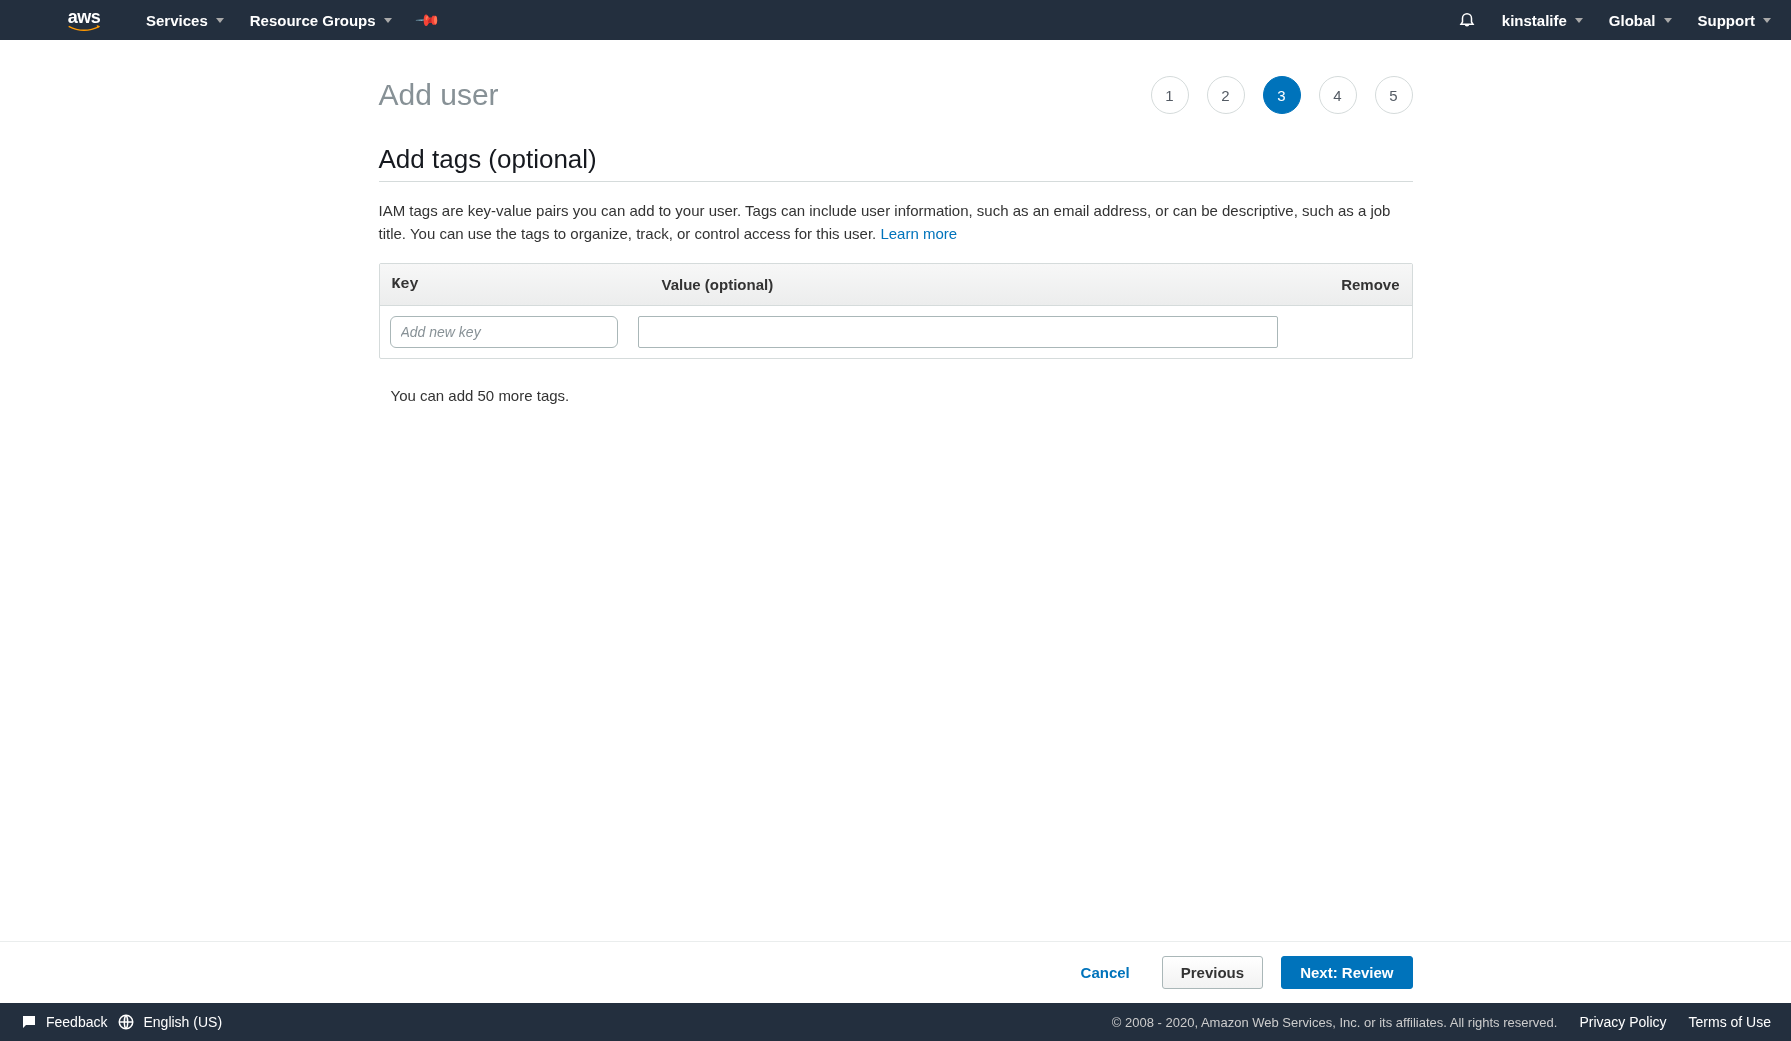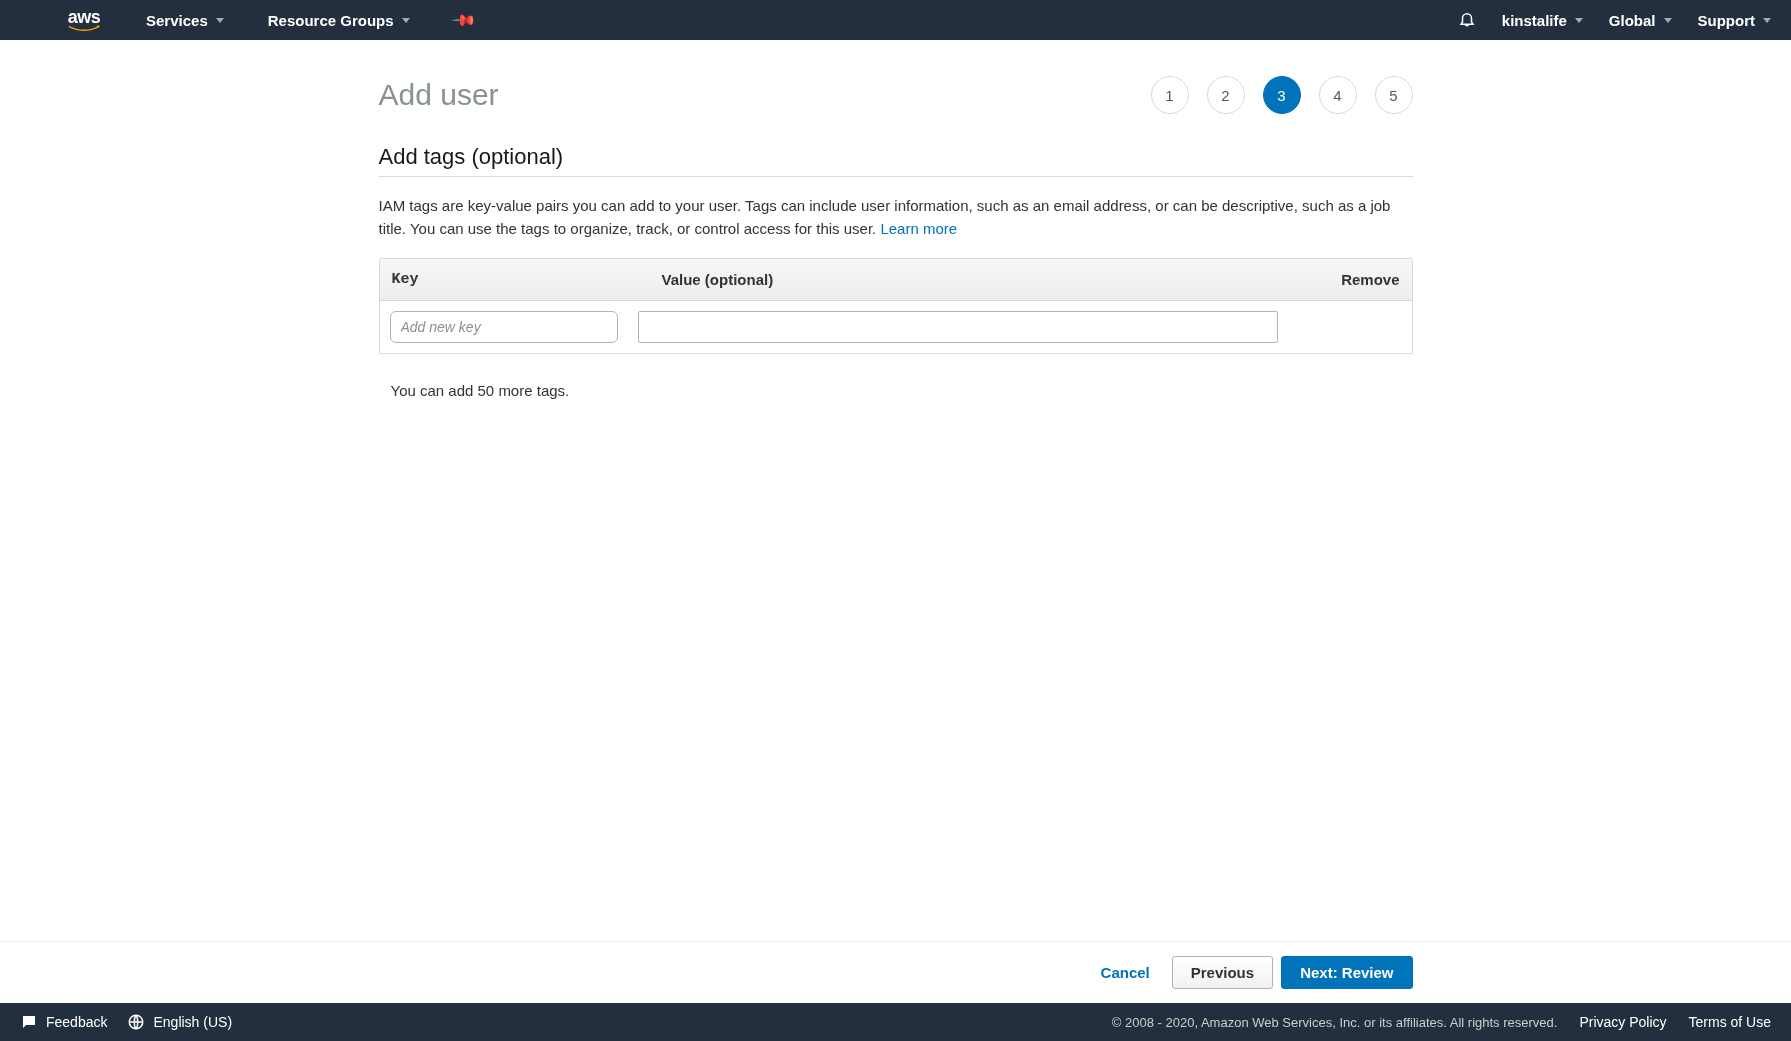--- a/index.html
+++ b/index.html
@@ -27,21 +27,21 @@
     margin-left: 44px;
     display: flex;
     flex-direction: column;
     align-items: center;
     line-height: 1;
   }
   .logo-text { font-weight: 700; font-size: 18px; letter-spacing: -0.5px; }
   .logo-smile {
     width: 40px; height: 8px; margin-top: -1px;
   }
-  .nav-left { display: flex; align-items: center; gap: 44px; }
+  .nav-left { display: flex; align-items: center; gap: 26px; }
   .nav-item { display: flex; align-items: center; gap: 8px; cursor: pointer; font-weight: 600; font-size: 15px;}
   .caret-down {
     width: 0; height: 0;
     border-left: 4px solid transparent;
     border-right: 4px solid transparent;
     border-top: 5px solid #aaa;
   }
   .pin-icon { font-size: 16px; color: #fff; transform: rotate(45deg); }
   .nav-right { margin-left: auto; display: flex; align-items: center; gap: 26px; font-size: 14px; }
   .bell-icon { width: 18px; height: 18px; }
@@ -73,21 +73,21 @@
     font-size: 15px; color: #545b64;
     background: #fff;
     cursor: pointer;
   }
   .step.active {
     background: #0073bb;
     color: #fff;
     border-color: #0073bb;
   }
   .section-title {
-    font-size: 22px;
+    font-size: 26px;
     font-weight: 400;
     color: #16191f;
     padding-bottom: 6px;
     border-bottom: 1px solid #d5dbdb;
     margin-bottom: 18px;
   }
   .description {
     font-size: 15px;
     color: #333;
     line-height: 1.5;
@@ -145,21 +145,21 @@
     border-top: 1px solid #eaeded;
     padding: 14px 0;
     margin-top: 20px;
   }
   .action-inner {
     max-width: 1034px;
     margin: 0 auto;
     display: flex;
     justify-content: flex-end;
     align-items: center;
-    gap: 8px;
+    gap: 18px;
   }
   .btn-link {
     color: #0073bb;
     background: none;
     border: none;
     font-size: 15px;
     font-weight: 700;
     cursor: pointer;
     padding: 8px 14px;
   }
@@ -183,21 +183,21 @@
   
   .footer {
     background: #232f3e;
     color: #fff;
     height: 38px;
     display: flex;
     align-items: center;
     padding: 0 20px;
     font-size: 14px;
   }
-  .footer-left { display: flex; align-items: center; gap: 20px; }
+  .footer-left { display: flex; align-items: center; gap: 10px; }
   .footer-item { display: flex; align-items: center; gap: 8px; cursor: pointer; }
   .chat-icon, .globe-icon { width: 18px; height: 18px; }
   .footer-right { margin-left: auto; display: flex; align-items: center; gap: 22px; }
   .copyright { color: #ccc; font-size: 13px; }
   .footer-link { color: #fff; cursor: pointer; }
 </style>
 </head>
 <body>
 
 <div class="topnav">

